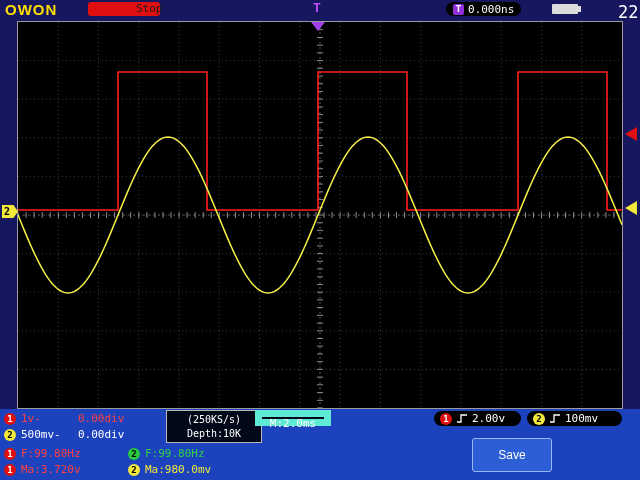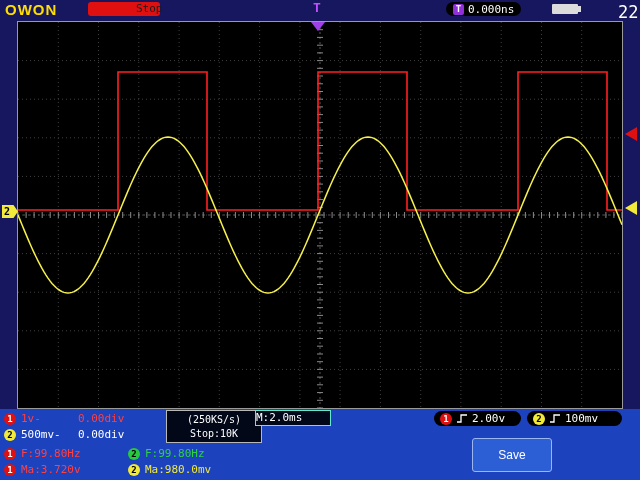--- a/index.html
+++ b/index.html
@@ -46,21 +46,21 @@
   .m1 { left:4px; top:3px; } .m2 { left:4px; top:19px; }
   .m3 { left:4px; top:38px; } .m3b { left:128px; top:38px; }
   .m4 { left:4px; top:54px; } .m4b { left:128px; top:54px; }
   .scale-span { display:inline-block; width:52px; }
   .c-red { color:#ff4040; } .c-yel { color:#f2ea3a; } .c-grn { color:#30d048; } .c-wht { color:#fff; }
 
   .acq-box { left:166px; top:1px; width:96px; height:33px; background:#020818;
              border:1px solid #b8b8b8; color:#fff; font-size:10px; text-align:center;
              display:flex; flex-direction:column; justify-content:space-evenly; }
   .m-box { left:255px; top:1px; width:76px; height:16px; background:#020818;
-           border:1px solid #5eead4; color:#fff; font-size:11px; text-align:left; line-height:14px; }
+           border:7px solid #5eead4; color:#fff; font-size:11px; text-align:center; line-height:14px; }
   .menu-panel { left:253px; top:22px; width:80px; height:47px; background:#1a38a8; border:1px solid #4664d8; }
   .menu-title { margin-top:4px; text-align:center; color:#fff; font-size:11px; }
   .menu-sel { margin:6px auto 0; width:58px; height:16px; background:#dfe4f2; color:#000;
               font-size:11px; text-align:center; line-height:16px; }
   .save-btn { left:472px; top:29px; width:80px; height:34px; background:#2c5ed6;
               border:1px solid #9cb6f0; border-radius:3px; color:#fff; font-size:12px;
               text-align:center; line-height:32px; font-family:"Liberation Sans",sans-serif; }
   .trig-box { height:15px; background:#000; border-radius:8px; display:flex; align-items:center;
               gap:4px; padding:0 6px; color:#fff; font-size:11px; }
   .tb1 { left:434px; top:2px; width:87px; } .tb2 { left:527px; top:2px; width:95px; }
@@ -271,21 +271,21 @@
       <span class="chip chip-red">1</span>
       <span class="c-red">Ma:3.720v</span>
     </div>
     <div class="abs meas m4b">
       <span class="chip chip-yel">2</span>
       <span class="c-yel">Ma:980.0mv</span>
     </div>
 
     <div class="abs acq-box">
       <div>(250KS/s)</div>
-      <div>Stop:10K</div>
+      <div>Depth:10K</div>
     </div>
 
     <div class="abs m-box">M:2.0ms</div>
 
 
     <div class="abs save-btn">Save</div>
 
     <div class="abs trig-box tb1">
       <span class="chip chip-red">1</span>
       <svg width="12" height="11" viewBox="0 0 12 11">

